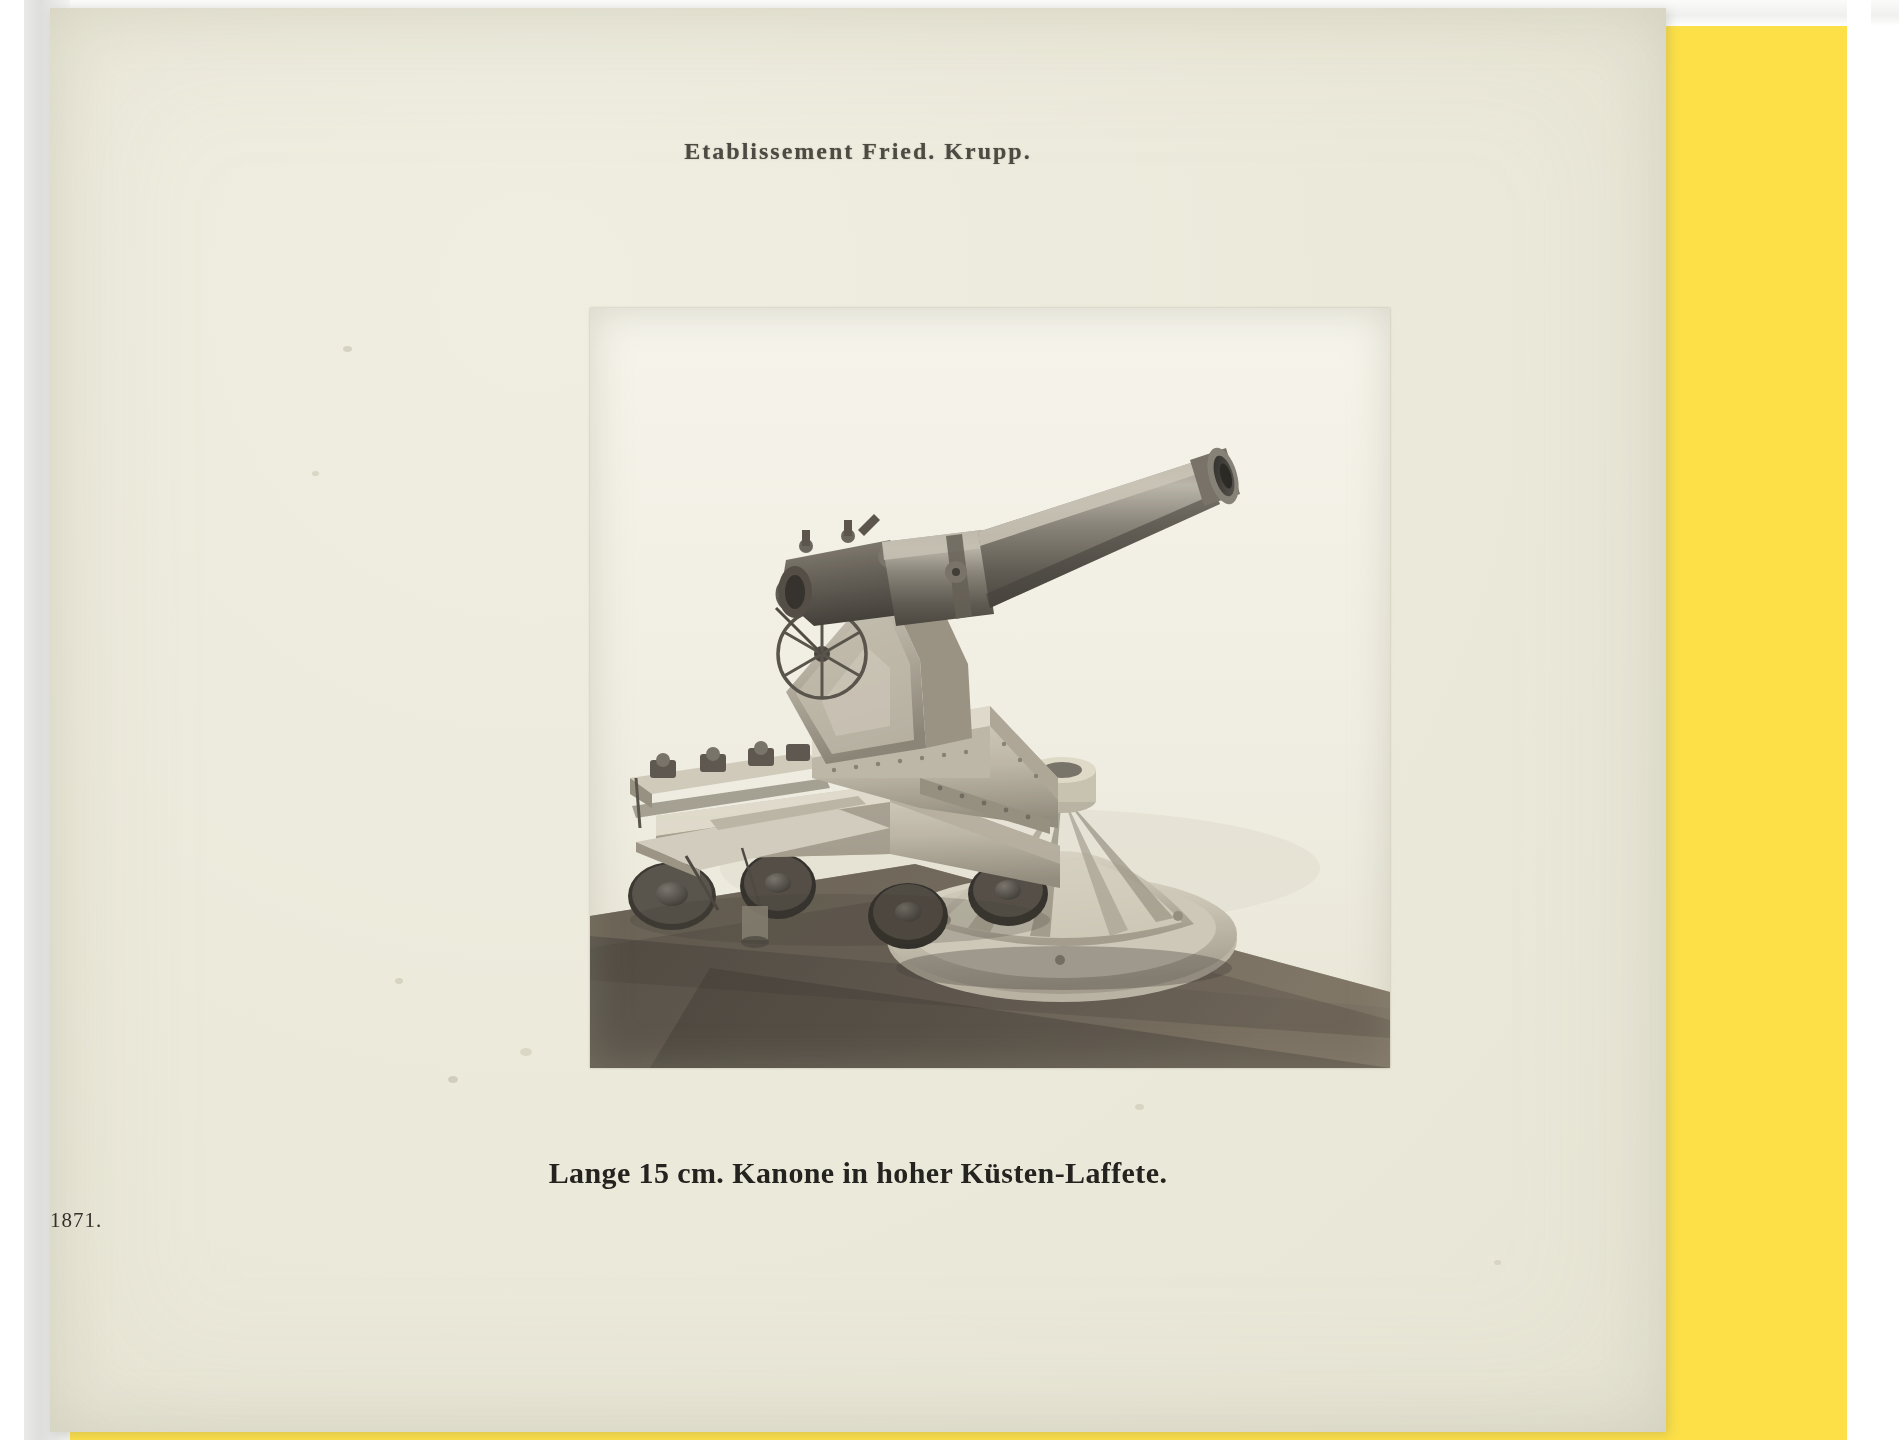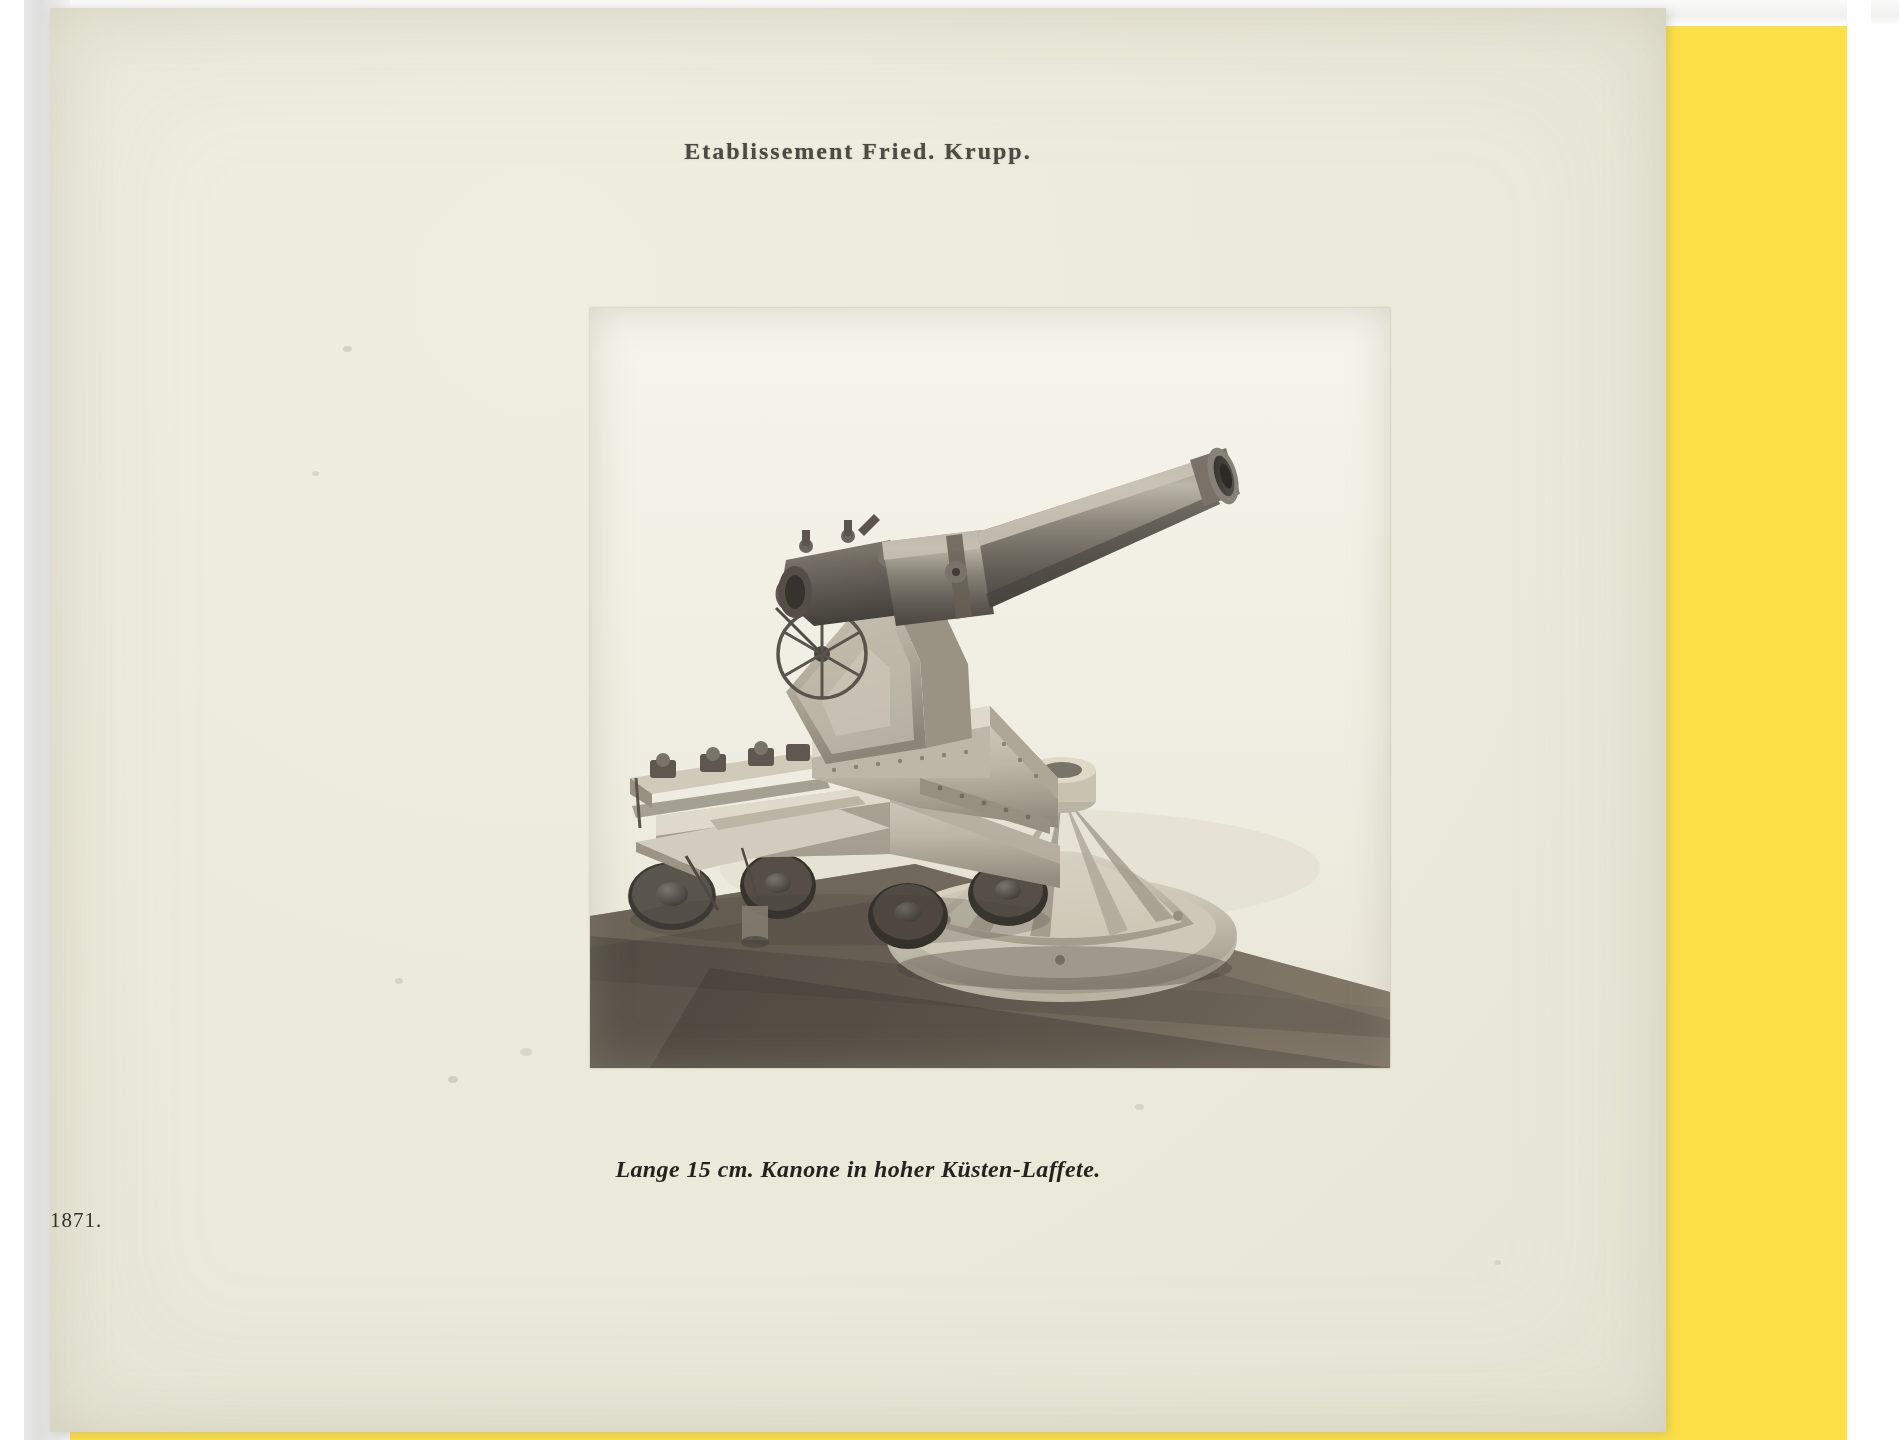--- a/index.html
+++ b/index.html
@@ -120,24 +120,23 @@
 
   
   #caption {
     position: absolute;
     left: 0;
     top: 1148px;
     width: 1616px;
     text-align: center;
     font-family: "Liberation Serif", serif;
     font-weight: 700;
-    font-size: 24px;
+    font-size: 30px;
     letter-spacing: 0.4px;
     color: #25231f;
-    font-style: italic;
   }
   #caption-year {
     position: absolute;
     left: 0;
     top: 1200px;
     width: 1616px;
     text-align: left;
     font-family: "Liberation Serif", serif;
     font-weight: 400;
     font-size: 21px;

